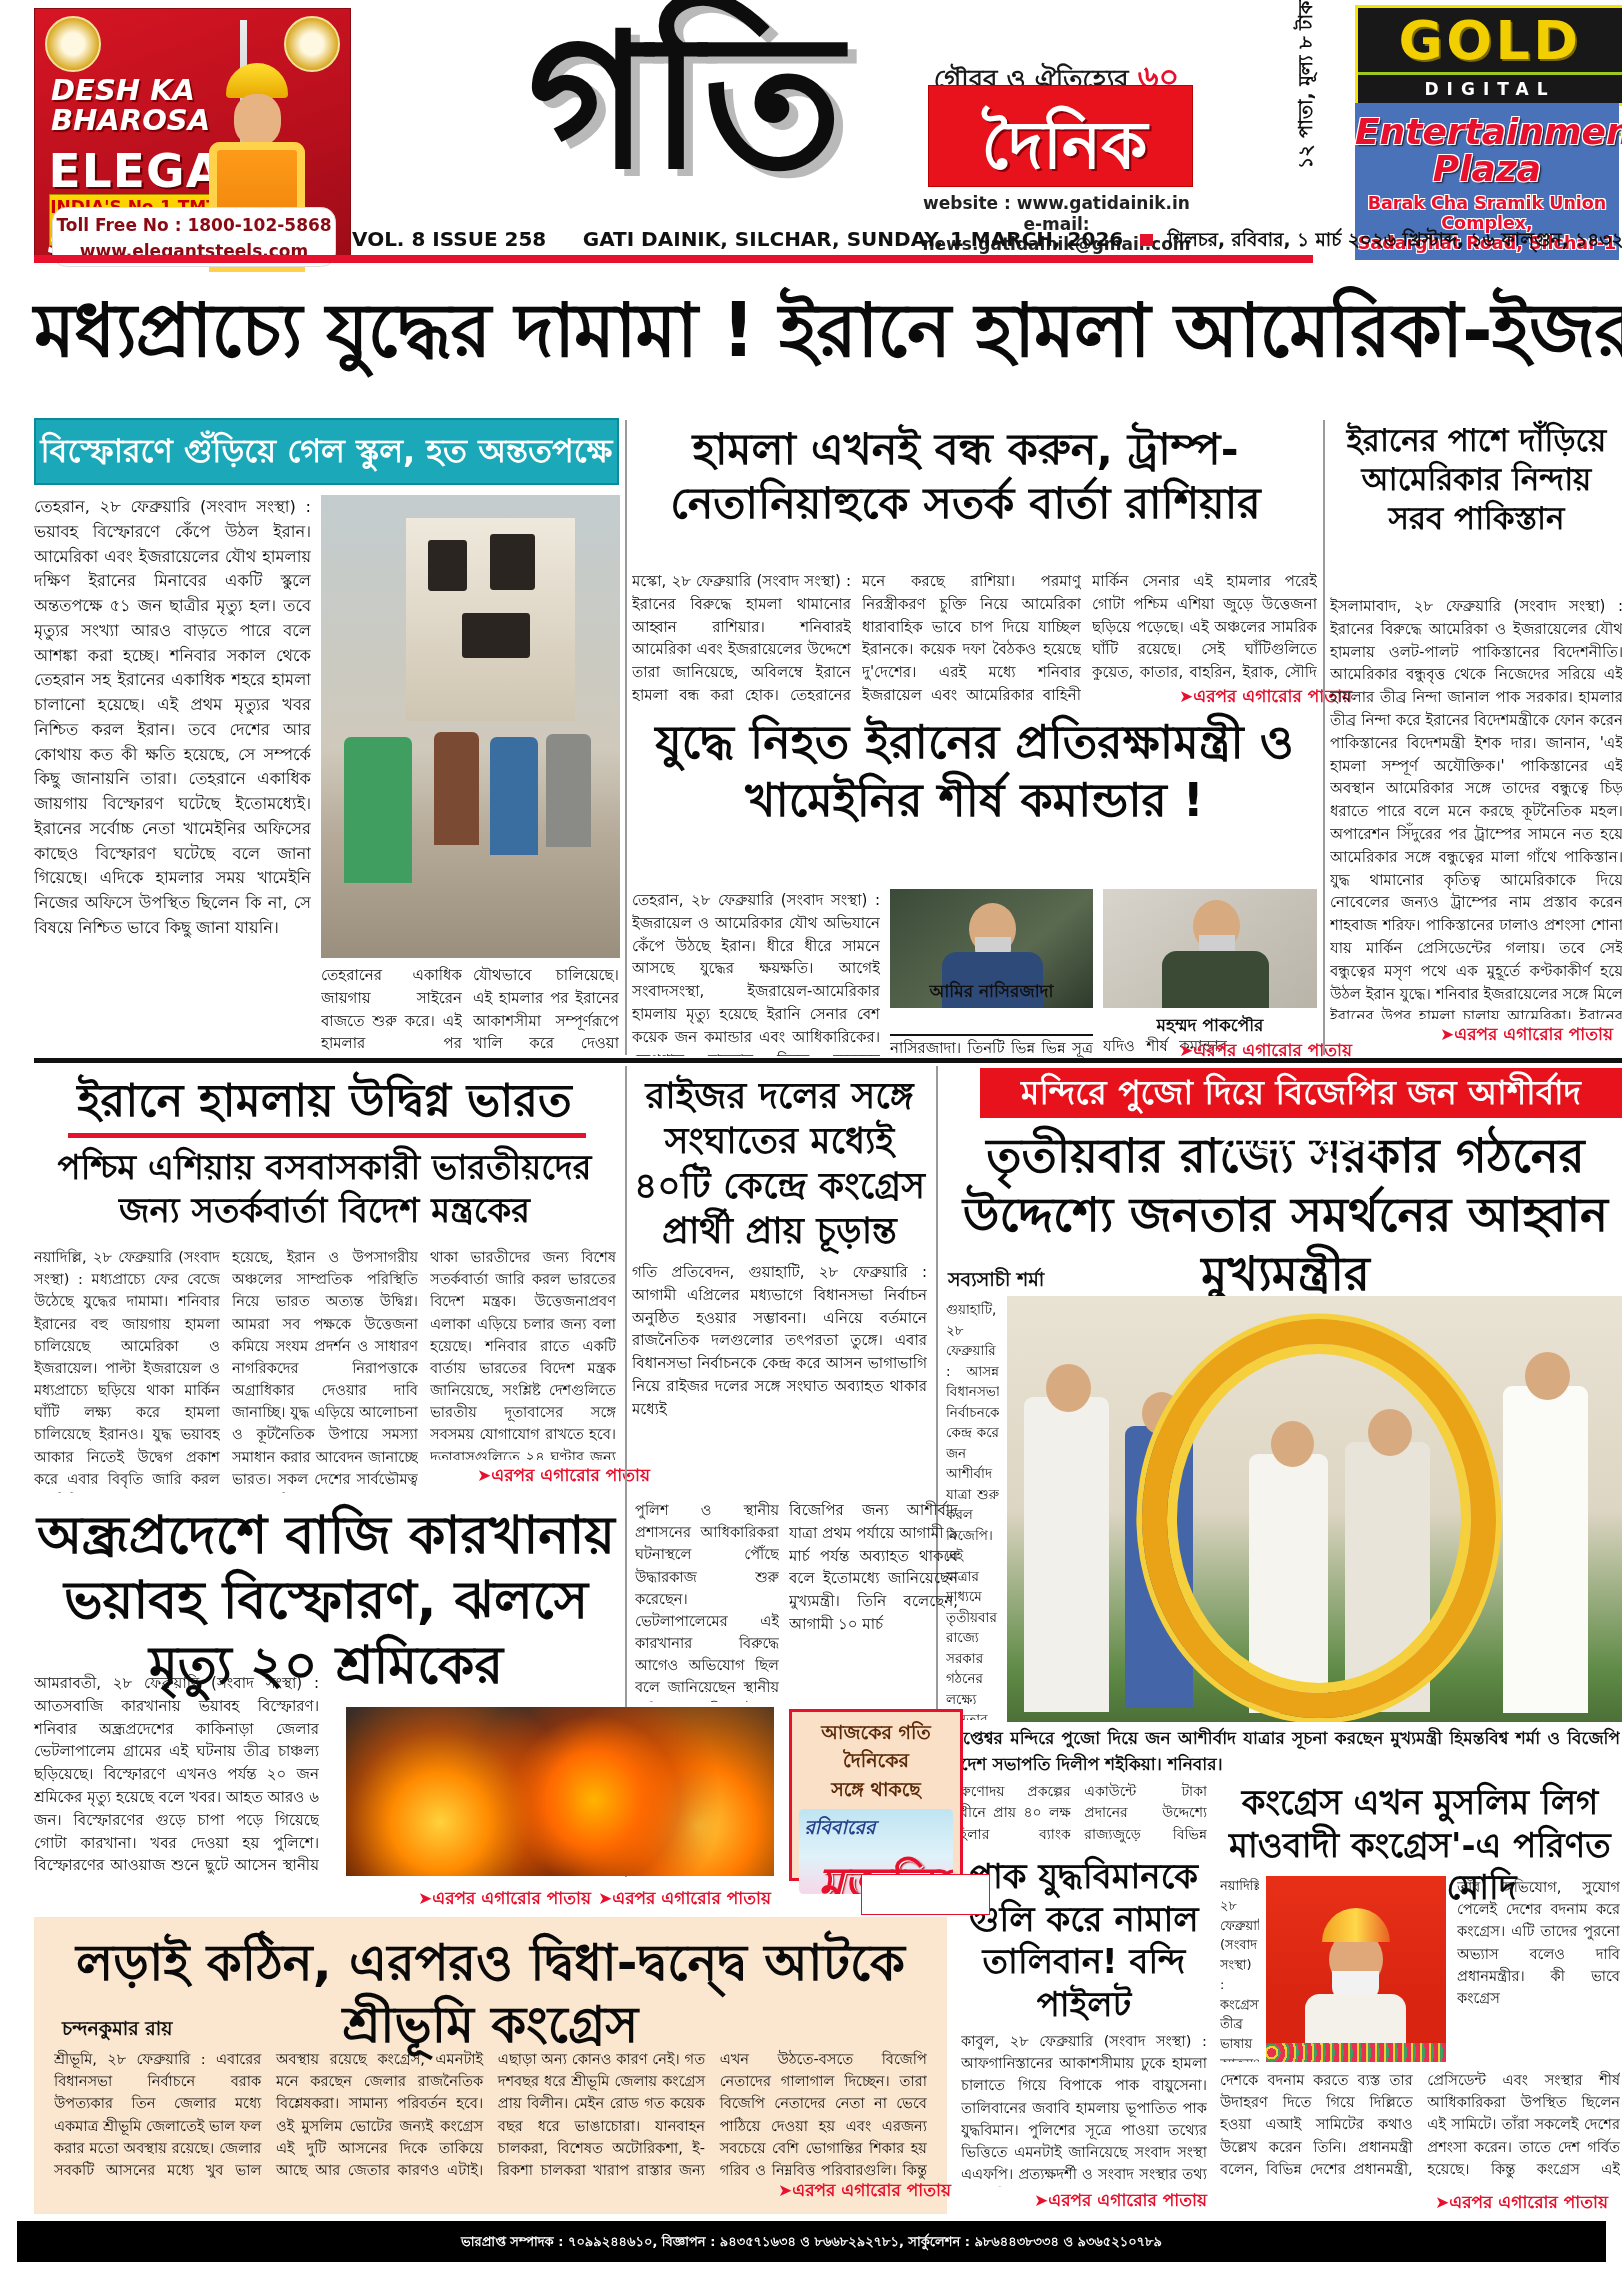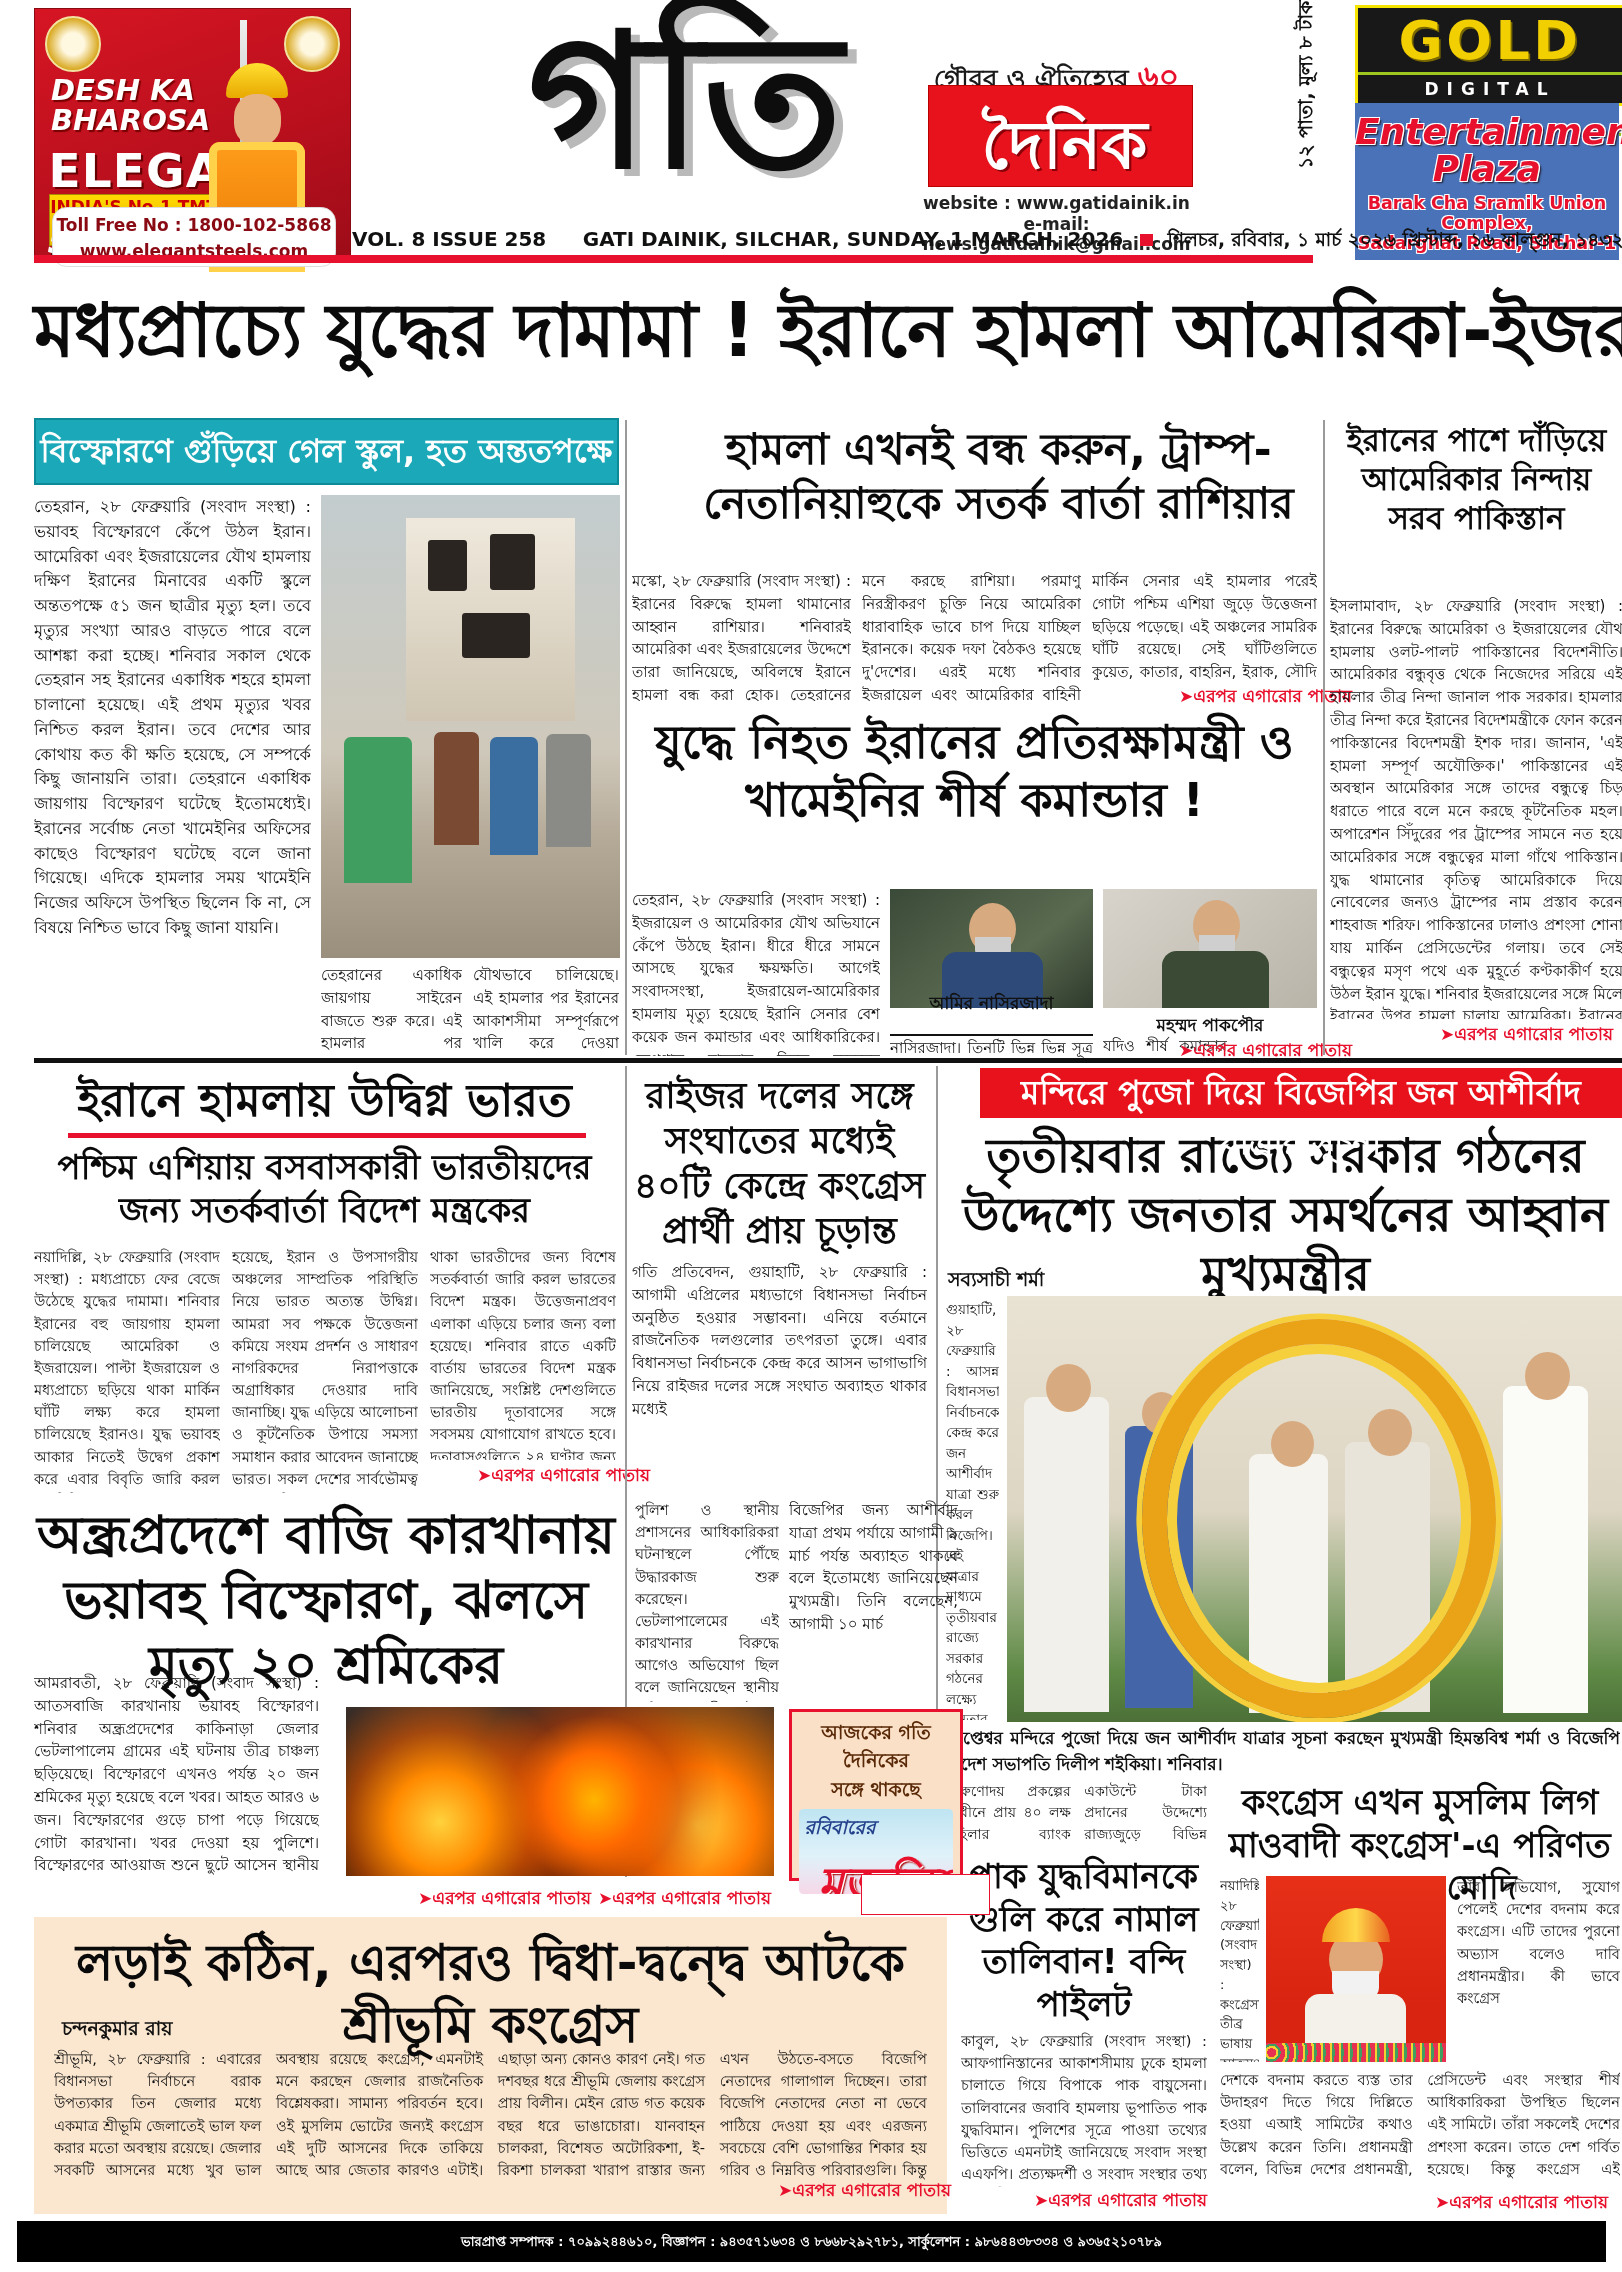--- a/index.html
+++ b/index.html
@@ -158,39 +158,39 @@
     <div class="ph-person" style="left:22.5px;top:242px;width:68px;height:146px;background:#3f9e60;"></div>
     <div class="ph-person" style="left:113px;top:237px;width:45px;height:113px;background:#7a4a32;"></div>
     <div class="ph-person" style="left:169px;top:242px;width:48px;height:118px;background:#3a6ea0;"></div>
     <div class="ph-person" style="left:225px;top:239px;width:45px;height:113px;background:#8a8a86;"></div>
   </div>
   <div class="abs body-t bn" style="left:321px;top:964px;width:141px;height:90px;font-size:15px;">তেহরানের একাধিক জায়গায় সাইরেন বাজতে শুরু করে। এই হামলার পর ইজরায়েলের উপরও ইরানের প্রতিশোধমূলক আক্রমণের হুমকি রয়েছে। তাই ইজরায়েলি জনগণকে নিরাপদ স্থানে সরে যেতে বলা হয়েছে। ইজরায়েল একটি বিশেষ জরুরি অবস্থাও ঘোষণা করেছে। ইজরায়েলের প্রতিরক্ষামন্ত্রী নিজেই এই ঘোষণা করেছেন। তেহরানের বেশ কয়েকটি স্থানে এই হামলা চালানো হয়েছে। এই</div>
   <div class="abs body-t bn" style="left:473px;top:964px;width:146px;height:90px;font-size:15px;">যৌথভাবে চালিয়েছে। এই হামলার পর ইরানের আকাশসীমা সম্পূর্ণরূপে খালি করে দেওয়া হয়েছে। ইরানে আহতদের চিকিৎসার জন্য হাসপাতালে নিয়ে যাওয়া হচ্ছে। পরিস্থিতি এমন যে, গুরুতর আহতদের উদ্ধার করার জন্য রাস্তায় শুধু অ্যাম্বুলেন্সই দেখা যাচ্ছে। ইরানের পাঁচটি শহরে বিস্ফোরণের শব্দ শোনা গিয়েছে বলে জানিয়েছে সংবাদ মাধ্যম। ইরানের সংবাদ মাধ্যম জানিয়েছে,</div>
 
   <div class="abs vrule" style="left:625px;top:420px;height:635px;"></div>
 
-  <div class="abs h2 bn" style="left:656px;top:423px;width:685px;font-size:43px;">হামলা এখনই বন্ধ করুন, ট্রাম্প-নেতানিয়াহুকে সতর্ক বার্তা রাশিয়ার</div>
+  <div class="abs h2 bn" style="left:623px;top:423px;width:685px;font-size:43px;">হামলা এখনই বন্ধ করুন, ট্রাম্প-নেতানিয়াহুকে সতর্ক বার্তা রাশিয়ার</div>
   <div class="abs body-t bn" style="left:632px;top:570px;width:219px;height:131px;">মস্কো, ২৮ ফেব্রুয়ারি (সংবাদ সংস্থা) : ইরানের বিরুদ্ধে হামলা থামানোর আহ্বান রাশিয়ার। শনিবারই আমেরিকা এবং ইজরায়েলের উদ্দেশে তারা জানিয়েছে, অবিলম্বে ইরানে হামলা বন্ধ করা হোক। তেহরানের বিরুদ্ধে এই আক্রমণাত্মক পদক্ষেপ অত্যন্ত বিপজ্জনক বলে</div>
   <div class="abs body-t bn" style="left:862px;top:570px;width:219px;height:131px;">মনে করছে রাশিয়া। পরমাণু নিরস্ত্রীকরণ চুক্তি নিয়ে আমেরিকা ধারাবাহিক ভাবে চাপ দিয়ে যাচ্ছিল ইরানকে। কয়েক দফা বৈঠকও হয়েছে দু'দেশের। এরই মধ্যে শনিবার ইজরায়েল এবং আমেরিকার বাহিনী হামলা চালায় ইরানে। তারা যাতে পরমাণু অস্ত্র তৈরি করতে না পারে, তা নিশ্চিত করতেই এই হামলা বলে প্রতিবেদন পেশের কথা প্রেসিডেন্ট ডোনাল্ড ট্রাম্পের।</div>
   <div class="abs body-t bn" style="left:1092px;top:570px;width:225px;height:110px;">মার্কিন সেনার এই হামলার পরেই গোটা পশ্চিম এশিয়া জুড়ে উত্তেজনা ছড়িয়ে পড়েছে। এই অঞ্চলের সামরিক ঘাঁটি রয়েছে। সেই ঘাঁটিগুলিতে কুয়েত, কাতার, বাহরিন, ইরাক, সৌদি আরব এলাকায় হামলা হওয়ার আশঙ্কা তৈরি হয়েছে বলে মনে করা হচ্ছে। পশ্চিম</div>
   <div class="abs more bn" style="left:1179px;top:683px;">➤এরপর এগারোর পাতায়</div>
 
   <div class="abs h2 bn" style="left:632px;top:714px;width:685px;font-size:46px;">যুদ্ধে নিহত ইরানের প্রতিরক্ষামন্ত্রী ও খামেইনির শীর্ষ কমান্ডার !</div>
   <div class="abs body-t bn" style="left:632px;top:889px;width:248px;height:167px;">তেহরান, ২৮ ফেব্রুয়ারি (সংবাদ সংস্থা) : ইজরায়েল ও আমেরিকার যৌথ অভিযানে কেঁপে উঠছে ইরান। ধীরে ধীরে সামনে আসছে যুদ্ধের ক্ষয়ক্ষতি। আগেই সংবাদসংস্থা, ইজরায়েল-আমেরিকার হামলায় মৃত্যু হয়েছে ইরানি সেনার বেশ কয়েক জন কমান্ডার এবং আধিকারিকের। ক্ষেপণাস্ত্র হামলায় নিহত হয়েছেন খামেইনির শীর্ষ কমান্ডার মহম্মদ পাকপৌর এবং ইরানের প্রতিরক্ষামন্ত্রী আমির</div>
   <div class="abs photo ph-p1" style="left:890px;top:889px;width:203px;height:119px;">
     <div class="head" style="left:79px;top:13.5px;width:47px;height:52px;"></div>
     <div class="beard" style="left:85px;top:48px;width:36px;height:25px;"></div>
     <div class="uniform" style="left:52px;top:63px;width:101px;height:56px;background:#2e4a78;"></div>
   </div>
   <div class="abs photo ph-p2" style="left:1103px;top:889px;width:214px;height:119px;">
     <div class="head" style="left:90px;top:11.3px;width:47px;height:52px;"></div>
     <div class="beard" style="left:96px;top:46px;width:36px;height:26px;"></div>
     <div class="uniform" style="left:59px;top:62px;width:107px;height:57px;background:#3a4a34;"></div>
   </div>
-  <div class="abs cap bn" style="left:890px;top:978px;width:203px;margin-top:12px;">আমির নাসিরজাদা</div>
+  <div class="abs cap bn" style="left:890px;top:978px;width:203px;">আমির নাসিরজাদা</div>
   <div class="abs cap bn" style="left:1103px;top:1012px;width:214px;">মহম্মদ পাকপৌর</div>
   <div class="abs body-t bn" style="left:890px;top:1034px;width:203px;height:22.5px;border-top:2.3px solid #111;padding-top:1.1px;">নাসিরজাদা। তিনটি ভিন্ন ভিন্ন সূত্র মারফত এই তথ্য উঠে এসেছে।</div>
   <div class="abs body-t bn" style="left:1103px;top:1035px;width:124px;height:21.4px;">যদিও শীর্ষ কমান্ডার এবং প্রতিরক্ষামন্ত্রীর মৃত্যুর</div>
   <div class="abs more bn" style="left:1179px;top:1037px;">➤এরপর এগারোর পাতায়</div>
 
   <div class="abs vrule" style="left:1323px;top:420px;height:635px;"></div>
 
   <div class="abs h2 bn" style="left:1330px;top:421px;width:293px;font-size:31px;">ইরানের পাশে দাঁড়িয়ে আমেরিকার নিন্দায় সরব পাকিস্তান</div>
   <div class="abs body-t bn" style="left:1330px;top:595px;width:293px;height:424px;">ইসলামাবাদ, ২৮ ফেব্রুয়ারি (সংবাদ সংস্থা) : ইরানের বিরুদ্ধে আমেরিকা ও ইজরায়েলের যৌথ হামলায় ওলট-পালট পাকিস্তানের বিদেশনীতি। আমেরিকার বন্ধুবৃত্ত থেকে নিজেদের সরিয়ে এই হামলার তীব্র নিন্দা জানাল পাক সরকার। হামলার তীব্র নিন্দা করে ইরানের বিদেশমন্ত্রীকে ফোন করেন পাকিস্তানের বিদেশমন্ত্রী ইশক দার। জানান, 'এই হামলা সম্পূর্ণ অযৌক্তিক।' পাকিস্তানের এই অবস্থান আমেরিকার সঙ্গে তাদের বন্ধুত্বে চিড় ধরাতে পারে বলে মনে করছে কূটনৈতিক মহল। অপারেশন সিঁদুরের পর ট্রাম্পের সামনে নত হয়ে আমেরিকার সঙ্গে বন্ধুত্বের মালা গাঁথে পাকিস্তান। যুদ্ধ থামানোর কৃতিত্ব আমেরিকাকে দিয়ে নোবেলের জন্যও ট্রাম্পের নাম প্রস্তাব করেন শাহবাজ শরিফ। পাকিস্তানের ঢালাও প্রশংসা শোনা যায় মার্কিন প্রেসিডেন্টের গলায়। তবে সেই বন্ধুত্বের মসৃণ পথে এক মুহূর্তে কণ্টকাকীর্ণ হয়ে উঠল ইরান যুদ্ধে। শনিবার ইজরায়েলের সঙ্গে মিলে ইরানের উপর হামলা চালায় আমেরিকা। ইরানের সুপ্রিম লিডার আয়াতোল্লা খামেনেই-এর দফতরে চলে</div>
   <div class="abs more bn" style="left:1440px;top:1021px;">➤এরপর এগারোর পাতায়</div>

